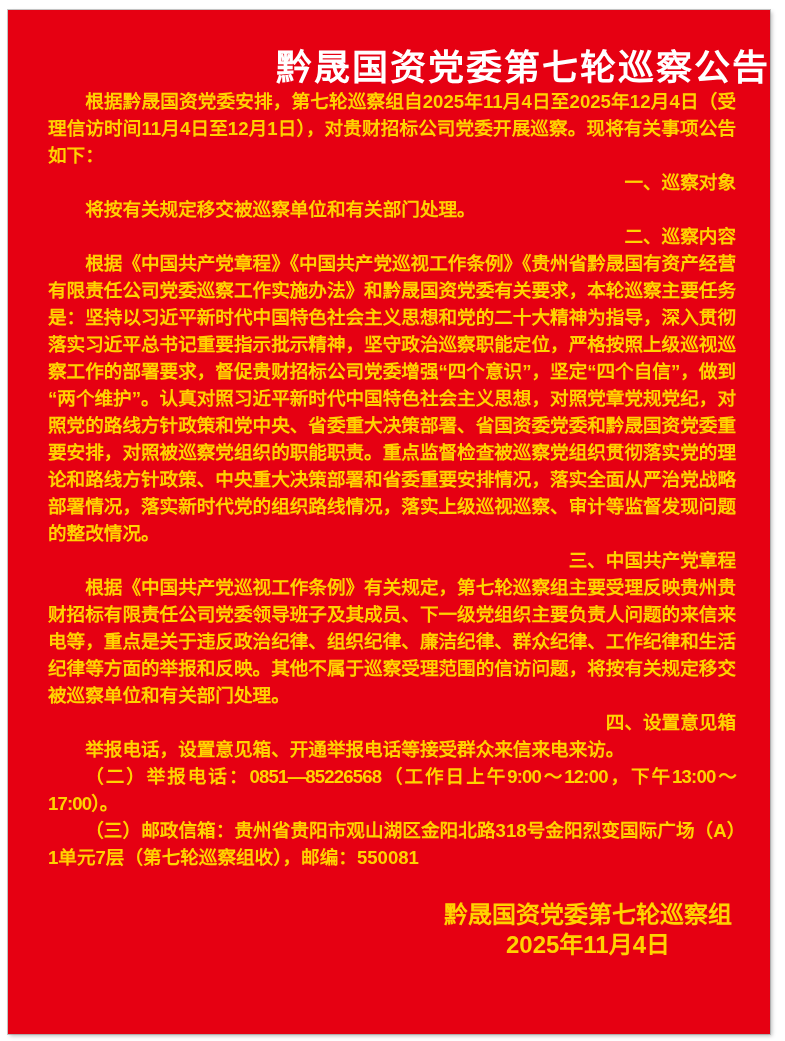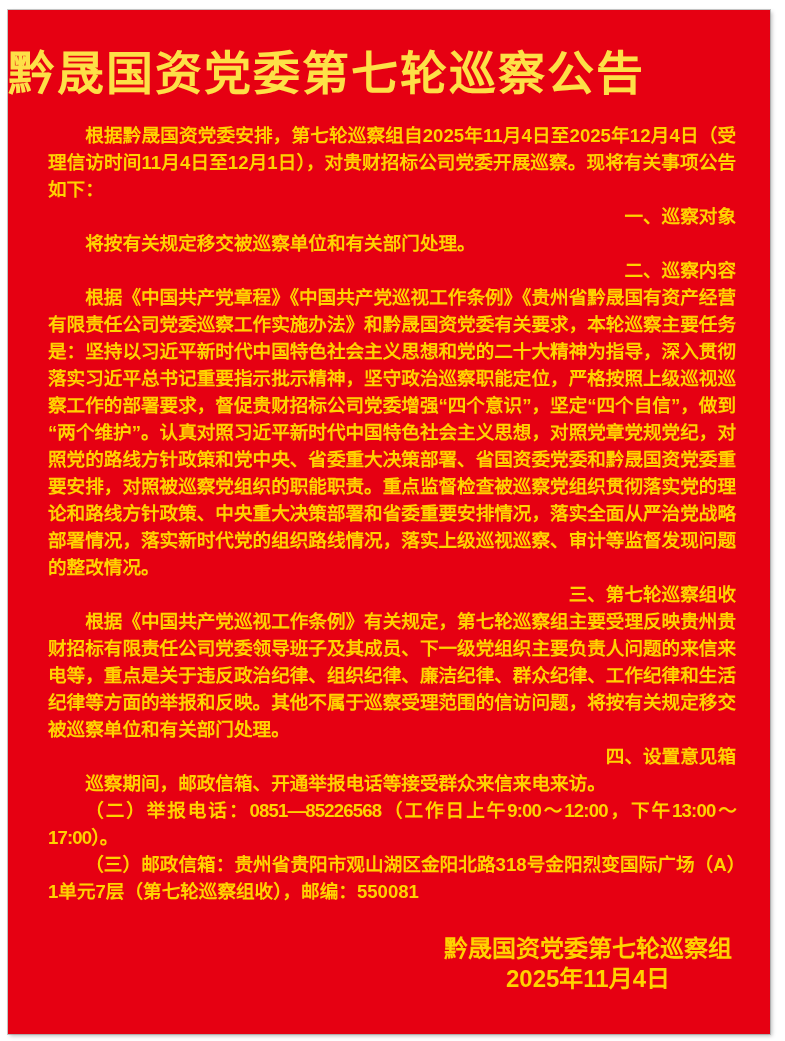--- a/index.html
+++ b/index.html
@@ -19,29 +19,28 @@
     top: 10px;
     width: 762px;
     height: 1024px;
     background: #e60012;
     box-shadow: 0 0 0 1px rgba(150,150,150,0.55), 2px 2px 4px rgba(0,0,0,0.25);
     overflow: hidden;
     box-sizing: border-box;
   }
   .title {
     margin-top: 37px;
-    text-align: left;
-    font-size: 47px;
+    text-align: right;
+    font-size: 36px;
     font-weight: bold;
     letter-spacing: 2px;
-    color: #fde047;
+    color: #ffffff;
     line-height: 1.15;
   }
   .content {
-    margin-top: 21px;
     padding: 0 34px 0 40px;
     color: #ffd200;
     font-size: 18.6px;
     line-height: 27px;
     font-weight: bold;
     text-align: justify;
   }
   .content p {
     margin: 0;
     text-indent: 2em;
@@ -71,24 +70,24 @@
 <div class="poster">
 
   <div class="title">黔晟国资党委第七轮巡察公告</div>
 
   <div class="content">
     <p>根据黔晟国资党委安排，第七轮巡察组自2025年11月4日至2025年12月4日（受理信访时间11月4日至12月1日），对贵财招标公司党委开展巡察。现将有关事项公告如下：</p>
     <p class="heading">一、巡察对象</p>
     <p>将按有关规定移交被巡察单位和有关部门处理。</p>
     <p class="heading">二、巡察内容</p>
     <p>根据《中国共产党章程》《中国共产党巡视工作条例》《贵州省黔晟国有资产经营有限责任公司党委巡察工作实施办法》和黔晟国资党委有关要求，本轮巡察主要任务是：坚持以习近平新时代中国特色社会主义思想和党的二十大精神为指导，深入贯彻落实习近平总书记重要指示批示精神，坚守政治巡察职能定位，严格按照上级巡视巡察工作的部署要求，督促贵财招标公司党委增强“四个意识”，坚定“四个自信”，做到“两个维护”。认真对照习近平新时代中国特色社会主义思想，对照党章党规党纪，对照党的路线方针政策和党中央、省委重大决策部署、省国资委党委和黔晟国资党委重要安排，对照被巡察党组织的职能职责。重点监督检查被巡察党组织贯彻落实党的理论和路线方针政策、中央重大决策部署和省委重要安排情况，落实全面从严治党战略部署情况，落实新时代党的组织路线情况，落实上级巡视巡察、审计等监督发现问题的整改情况。</p>
-    <p class="heading">三、第七轮巡察组收</p>
+    <p class="heading">三、中国共产党章程</p>
     <p>根据《中国共产党巡视工作条例》有关规定，第七轮巡察组主要受理反映贵州贵财招标有限责任公司党委领导班子及其成员、下一级党组织主要负责人问题的来信来电等，重点是关于违反政治纪律、组织纪律、廉洁纪律、群众纪律、工作纪律和生活纪律等方面的举报和反映。其他不属于巡察受理范围的信访问题，将按有关规定移交被巡察单位和有关部门处理。</p>
     <p class="heading">四、设置意见箱</p>
-    <p>巡察期间，邮政信箱、开通举报电话等接受群众来信来电来访。</p>
+    <p>举报电话，设置意见箱、开通举报电话等接受群众来信来电来访。</p>
     <p class="tight">（二）举报电话：0851—85226568（工作日上午9:00～12:00，下午13:00～17:00）。</p>
     <p>（三）邮政信箱：贵州省贵阳市观山湖区金阳北路318号金阳烈变国际广场（A）1单元7层（第七轮巡察组收），邮编：550081</p>
   </div>
 
   <div class="sign-block">
     <div>黔晟国资党委第七轮巡察组</div>
     <div>2025年11月4日</div>
   </div>
 
 </div>

